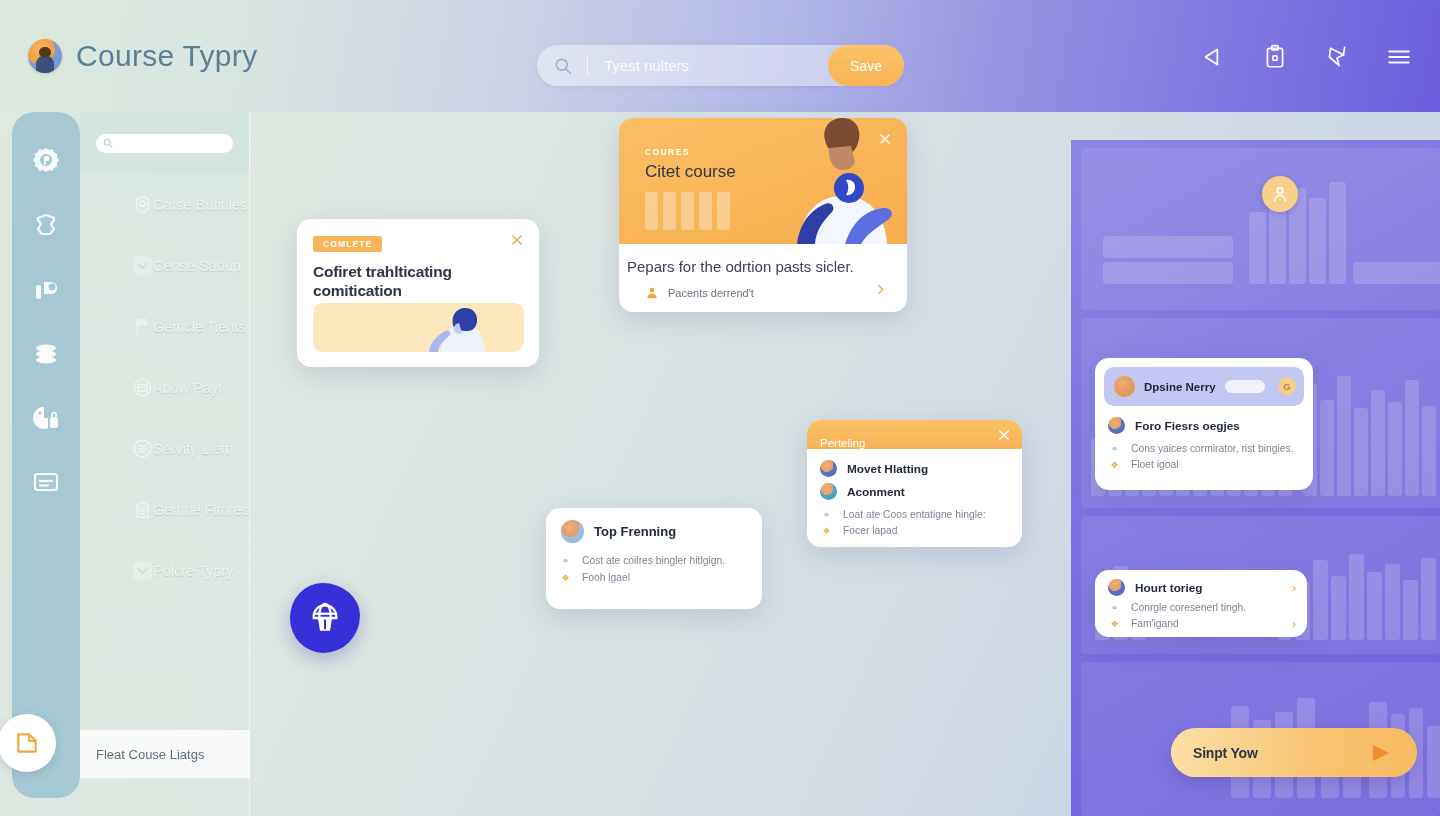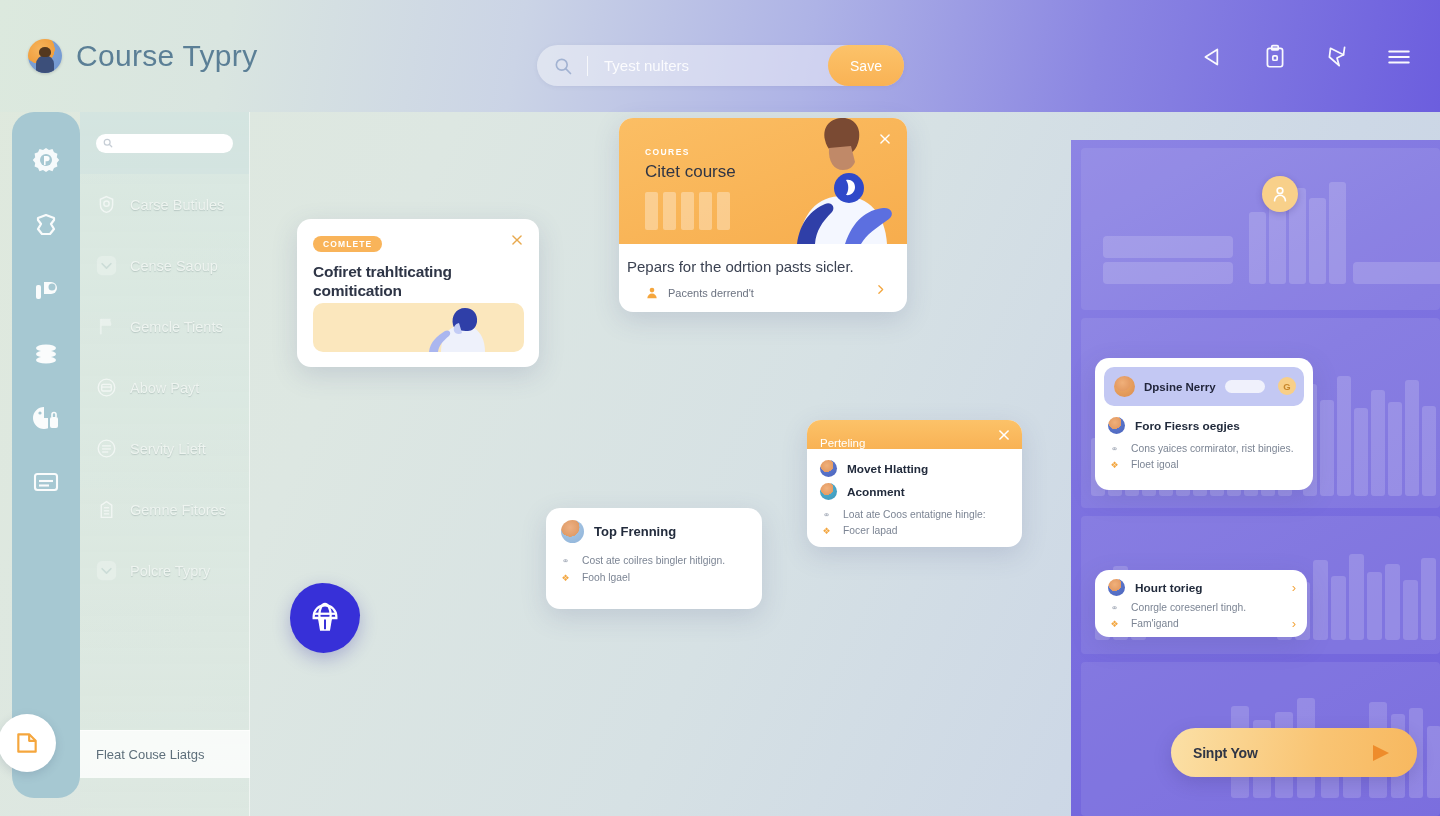--- a/index.html
+++ b/index.html
@@ -75,21 +75,21 @@
   #side-search-wrap{
     height:62px; display:flex; align-items:center; padding:0 16px;
     background:rgba(205,224,224,.45);
   }
   #side-search{
     flex:1; height:19px; border-radius:10px; background:#fff; display:flex; align-items:center;
     padding-left:7px; cursor:text;
   }
   #side-search-icon{ width:10px; height:10px; opacity:.55; }
   .side-item{
-    display:flex; align-items:center; gap:13px; padding:0 16px; height:61px; cursor:pointer;
+    display:flex; align-items:center; padding:0 16px; height:61px; cursor:pointer;margin-left:36px;
   }
   .side-ico{ width:21px; height:21px; flex:0 0 21px; opacity:.62; }
   .side-label{ font-size:14.5px; color:#eef4f0; text-shadow:0 1px 1px rgba(120,140,140,.35); white-space:nowrap; }
   #side-footer{
     position:absolute; left:0; bottom:38px; width:170px; height:48px;
     background:rgba(255,255,255,.80); display:flex; align-items:center; padding-left:16px;
     border-top:1px solid rgba(255,255,255,.7); cursor:pointer;
   }
   #side-footer span{ font-size:13px; color:#5e6f7b; }
 
@@ -116,21 +116,21 @@
   #shelf-avatar svg{ position:absolute; left:8px; top:8px; }
 
   
   .card{ position:absolute; background:#fff; border-radius:14px; box-shadow:0 8px 26px rgba(70,80,130,.17); }
   .closex{ position:absolute; cursor:pointer; width:14px; height:14px; }
 
   
   #card-white{ left:297px; top:219px; width:242px; height:148px; padding:14px 16px 0 16px; }
   #badge-complete{
     display:inline-block; background:#f9b45a; color:#fff; font-size:8.5px; letter-spacing:1.1px;
-    padding:3px 10px; border-radius:8px; font-weight:bold;
+    padding:3px 10px; border-radius:2px; font-weight:bold;
   }
   #card-white-title{ margin-top:10px; font-size:15.5px; color:#2e3546; line-height:19px; font-weight:bold; letter-spacing:-.2px; }
   #white-illus{
     position:absolute; left:16px; top:84px; width:211px; height:49px;
     background:#fbe7bd; border-radius:10px; overflow:hidden;
   }
 
   
   #card-orange{ left:619px; top:118px; width:288px; height:194px; padding:0; overflow:hidden; }
   #orange-top{

